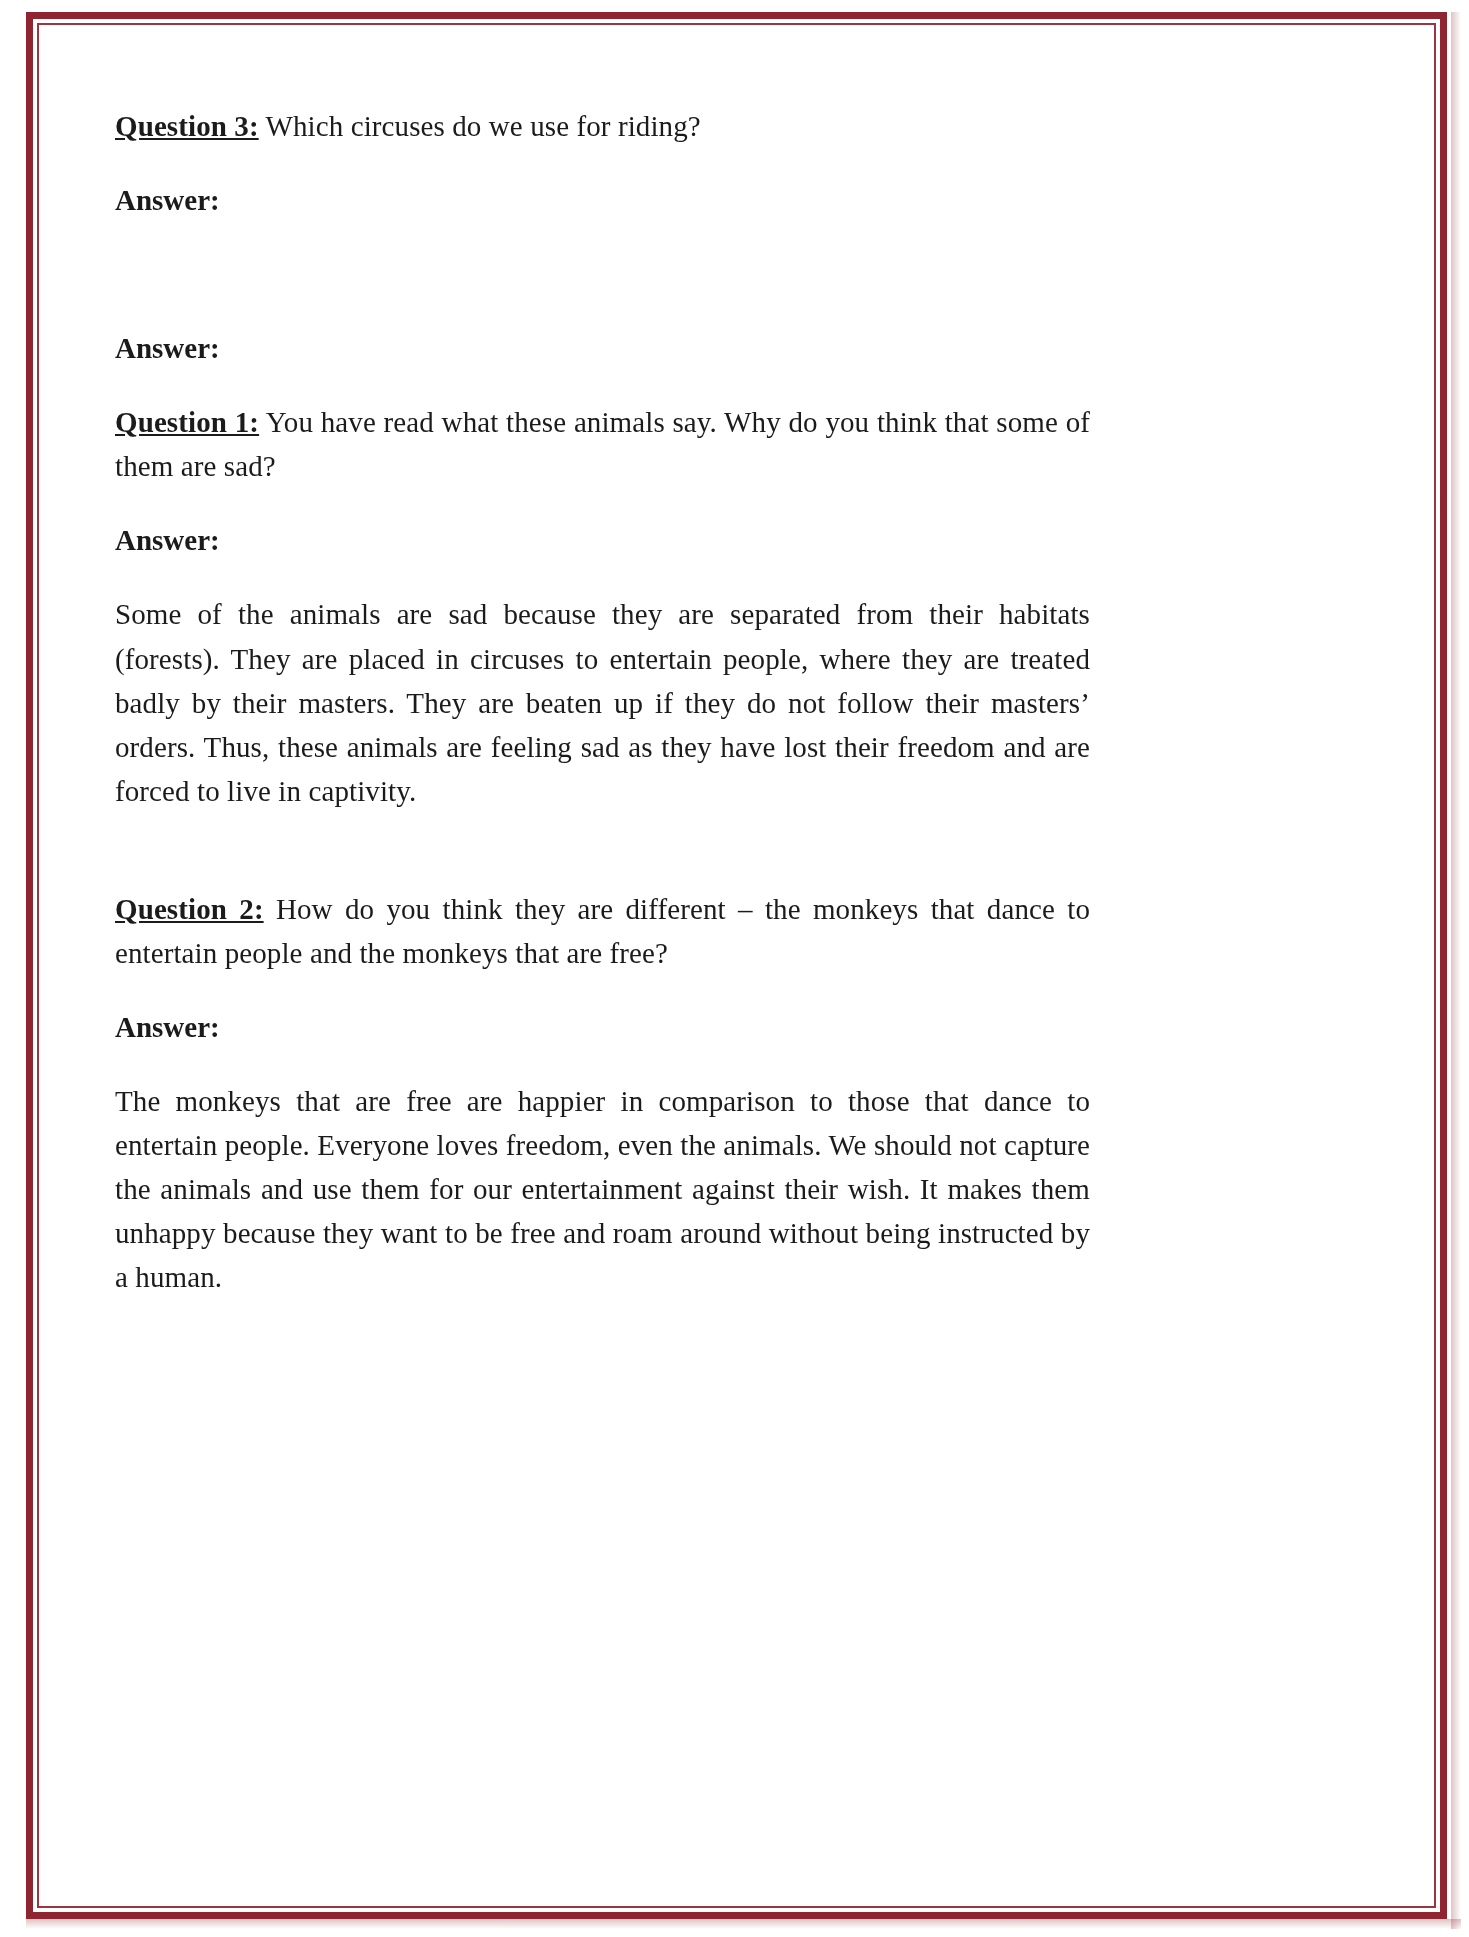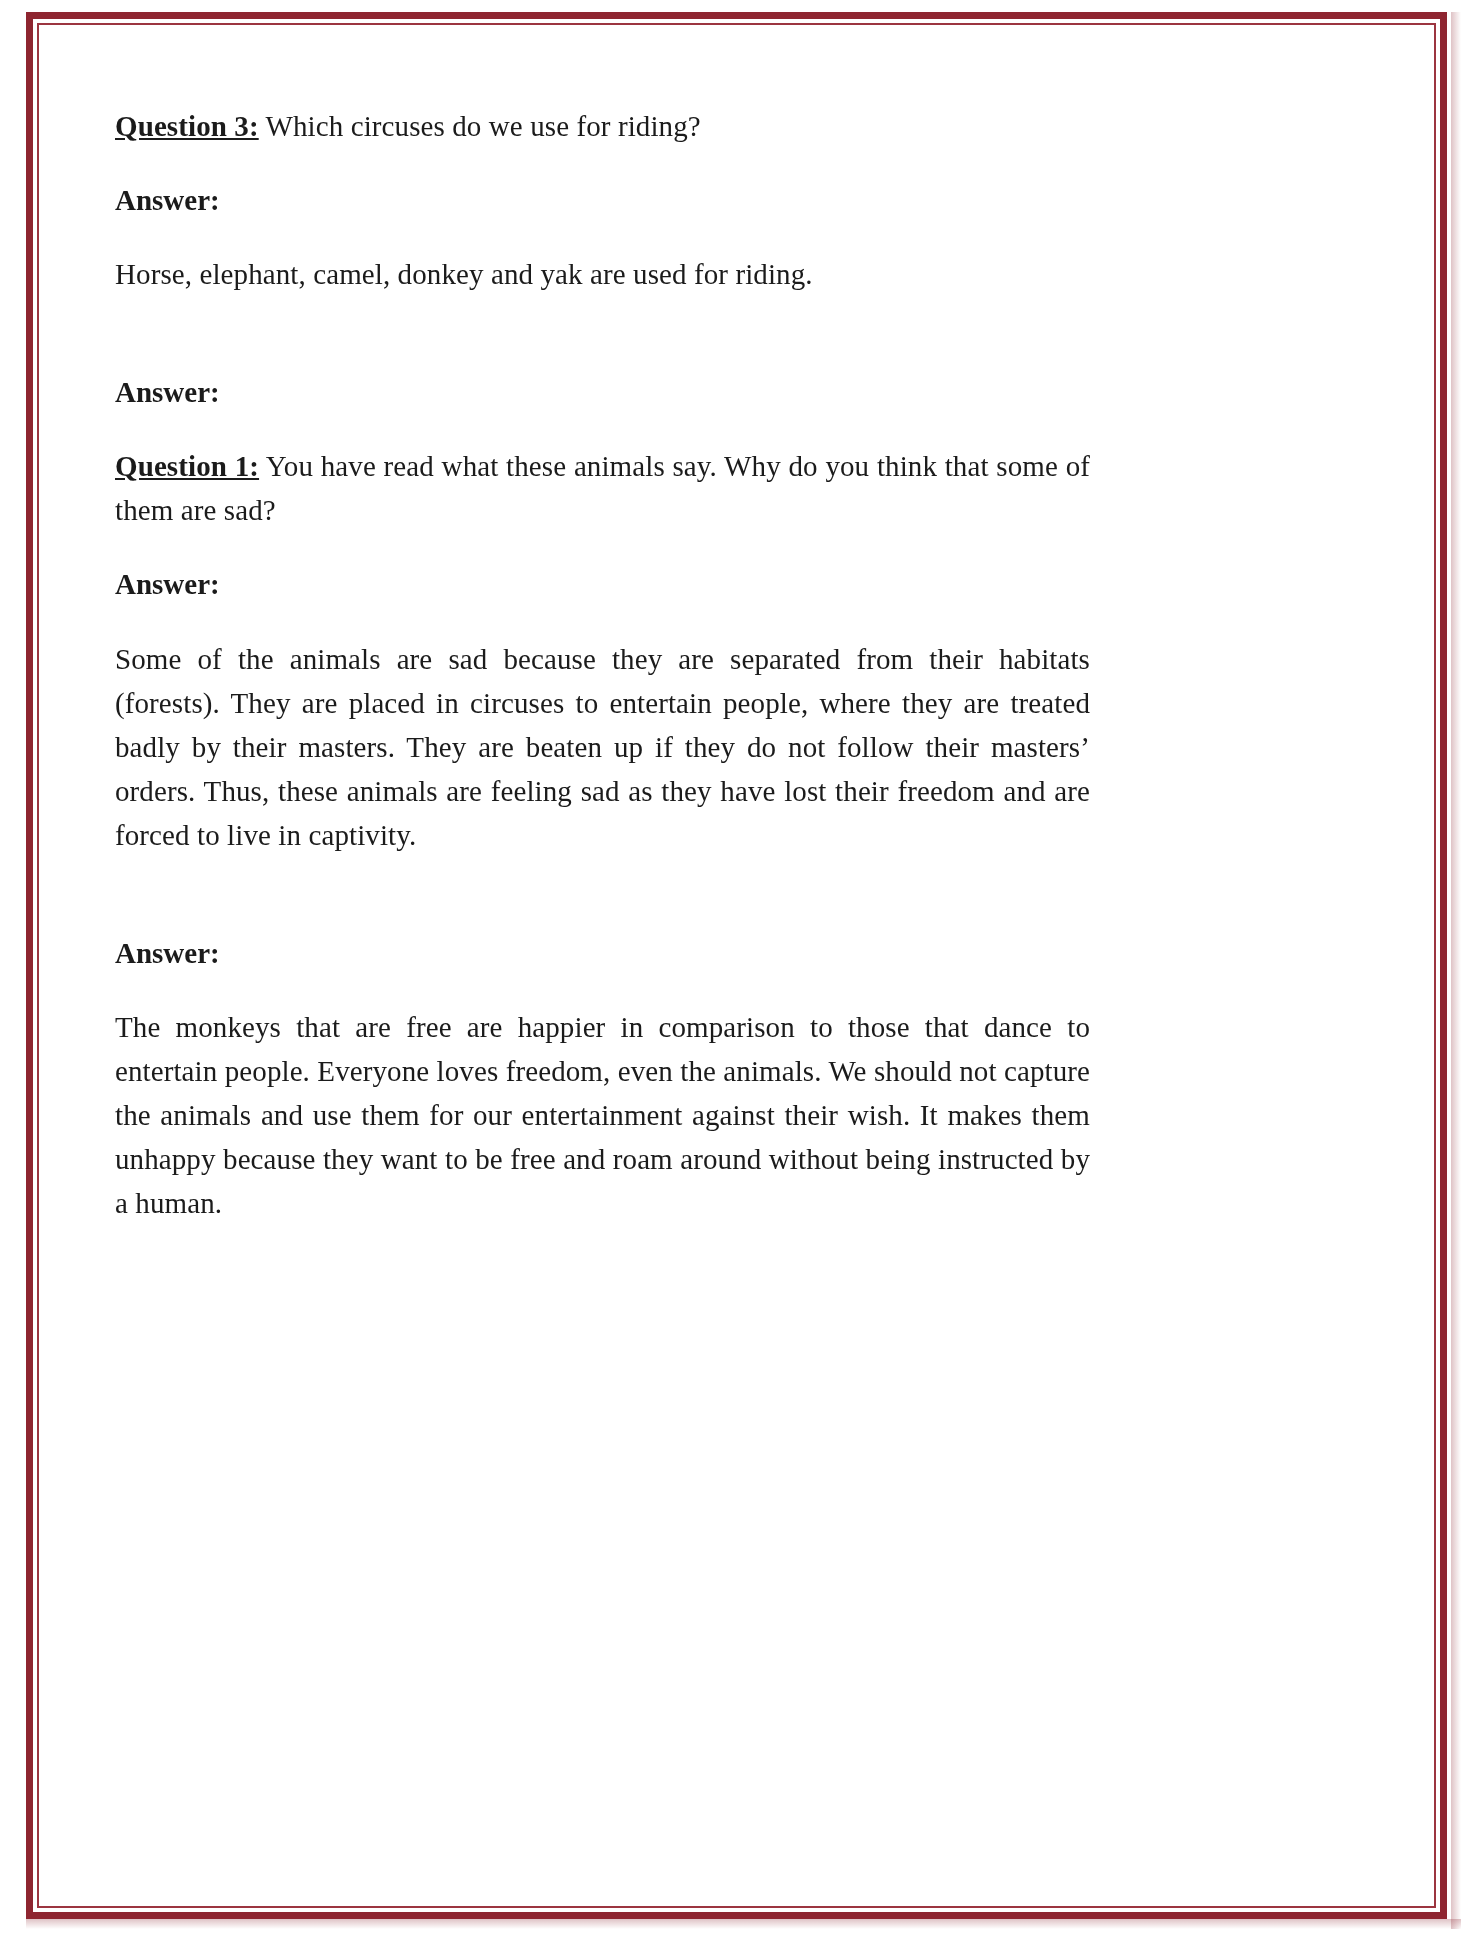--- a/index.html
+++ b/index.html
@@ -120,36 +120,36 @@
   <div class="border-inner"></div>
   <div class="scan-edge-r"></div>
   <div class="scan-edge-b"></div>
 
   <div class="content">
 
     <p class="q-line"><span class="qnum">Question 3:</span><span> Which circuses do we use for riding?</span></p>
 
     <p class="ans-label">Answer:</p>
 
-    <p class="para">Horse, elephant, camel, donkey and yak are used for riding.</p>
 
     <div class="gap-lg"></div>
 
 
     <p class="ans-label">Answer:</p>
 
 
 
     <p class="q-line"><span class="qnum">Question 1:</span><span> You have read what these animals say. Why do you think that some of them are sad?</span></p>
 
     <p class="ans-label">Answer:</p>
 
     <p class="para">Some of the animals are sad because they are separated from their habitats (forests). They are placed in circuses to entertain people, where they are treated badly by their masters. They are beaten up if they do not follow their masters’ orders. Thus, these animals are feeling sad as they have lost their freedom and are forced to live in captivity.</p>
 
     <div class="gap-lg"></div>
 
+    <p class="q-line"><span class="qnum">Question 2:</span><span> How do you think they are different – the monkeys that dance to entertain people and the monkeys that are free?</span></p>
 
     <p class="ans-label">Answer:</p>
 
     <p class="para">The monkeys that are free are happier in comparison to those that dance to entertain people. Everyone loves freedom, even the animals. We should not capture the animals and use them for our entertainment against their wish. It makes them unhappy because they want to be free and roam around without being instructed by a human.</p>
 
   </div>
 </div>
 
 </body></html>

